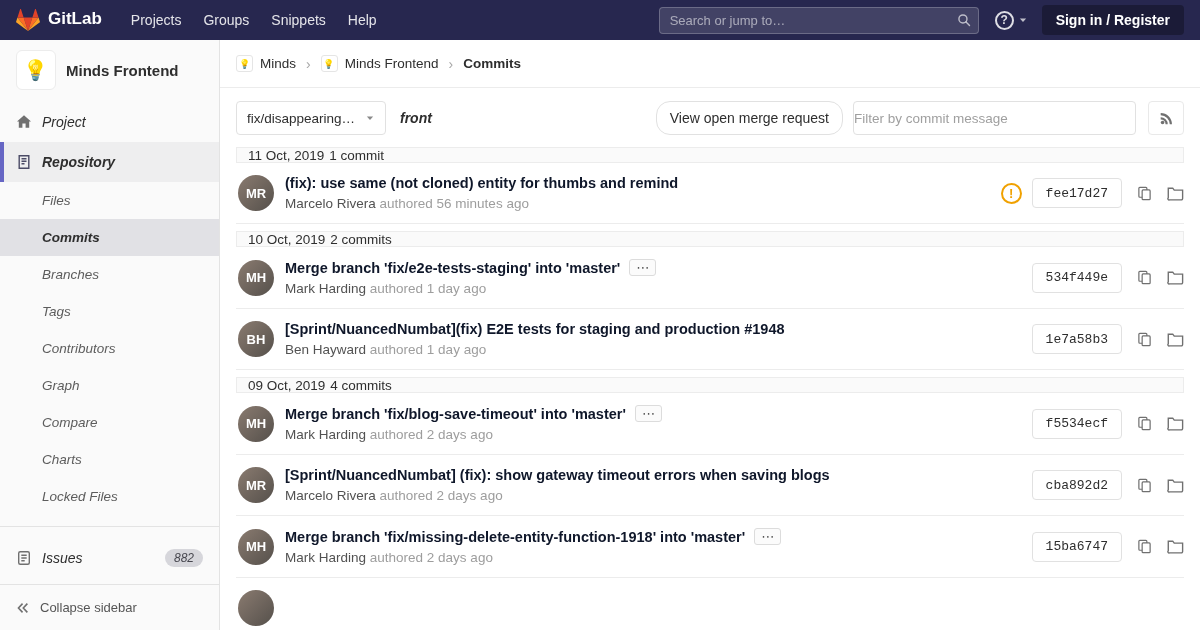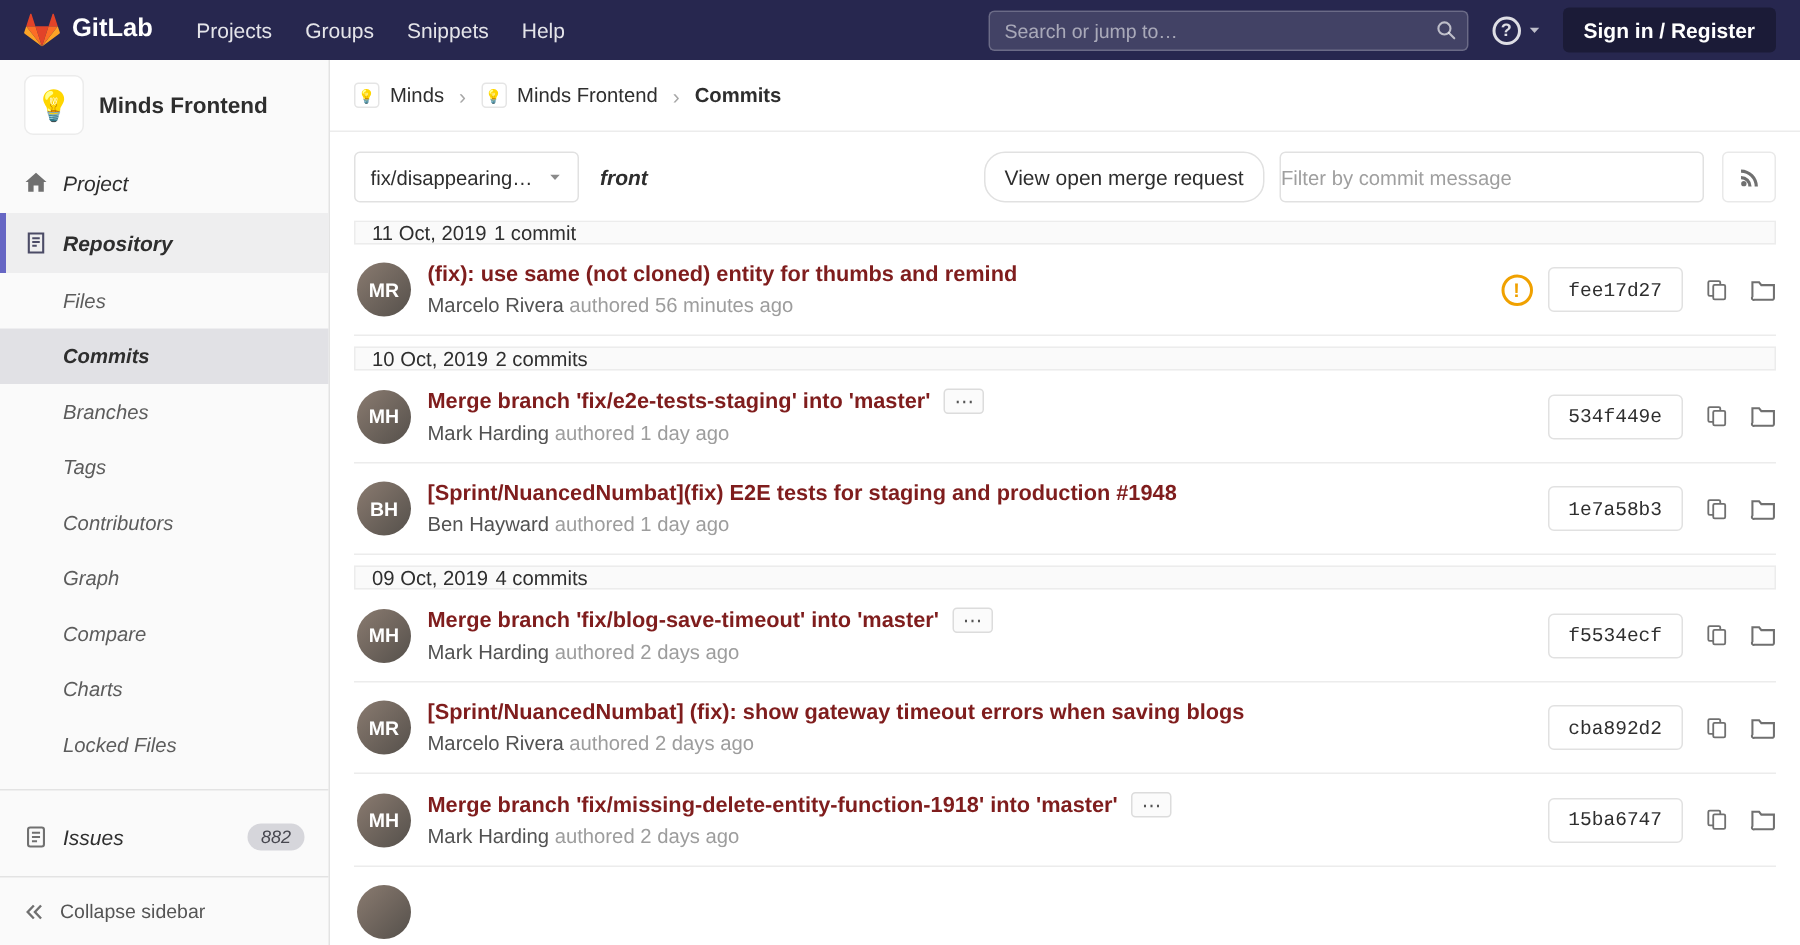--- a/index.html
+++ b/index.html
@@ -61,21 +61,21 @@
   .rss-btn{width:36px;height:34px;border:1px solid #e9e9e9;border-radius:4px;background:#fff;display:flex;align-items:center;justify-content:center;color:#707070;cursor:pointer;margin-left:12px;}
 
   
   .commit-list{padding:0 16px;flex:1;overflow:hidden;}
   .commit-group + .commit-group{margin-top:7px;}
   .group-header{height:16px;background:#fafafa;border:1px solid #ececec;display:flex;align-items:center;gap:5px;padding:0 11px;font-size:13.5px;color:#2e2e2e;}
   .commit-row{display:flex;align-items:center;padding:12px 0 12px 2px;border-bottom:1px solid #ececec;}
   .avatar{width:36px;height:36px;border-radius:50%;background:linear-gradient(135deg,#8a7b70 0%,#55504b 100%);color:#fff;display:flex;align-items:center;justify-content:center;font-size:13px;font-weight:700;flex:none;cursor:pointer;}
   .commit-main{margin-left:11px;min-width:0;display:flex;flex-direction:column;gap:5px;}
   .commit-title-line{display:flex;align-items:center;gap:9px;min-width:0;}
-  .commit-title{font-weight:700;font-size:14.5px;color:#7f1d1d;cursor:pointer;white-space:nowrap;overflow:hidden;text-overflow:ellipsis;}
+  .commit-title{font-weight:700;font-size:14.5px;color:#0f172a;cursor:pointer;white-space:nowrap;overflow:hidden;text-overflow:ellipsis;}
   .ellipsis-btn{border:1px solid #dcdcdc;background:#fbfbfb;border-radius:3px;height:17px;padding:0 6px;display:flex;align-items:center;color:#555;cursor:pointer;font-size:13px;line-height:0;flex:none;font-family:inherit;}
   .commit-meta{font-size:13.5px;color:#9d9d9d;white-space:nowrap;overflow:hidden;text-overflow:ellipsis;}
   .commit-author{color:#525252;cursor:pointer;}
   .commit-actions{margin-left:auto;display:flex;align-items:center;flex:none;padding-left:12px;}
   .warn-icon{width:21px;height:21px;border:2px solid #f0a100;color:#f0a100;border-radius:50%;display:flex;align-items:center;justify-content:center;font-weight:700;font-size:13px;margin-right:10px;flex:none;}
   .sha-box{height:30px;border:1px solid #e1e1e1;border-radius:4px;background:#fff;display:flex;align-items:center;padding:0 13px;font-family:"Liberation Mono","DejaVu Sans Mono",monospace;font-size:13px;color:#2e2e2e;cursor:pointer;}
   .icon-btn{margin-left:15px;color:#707070;cursor:pointer;display:flex;}
   .commit-row.partial{border-bottom:none;}
 </style>
 </head>

